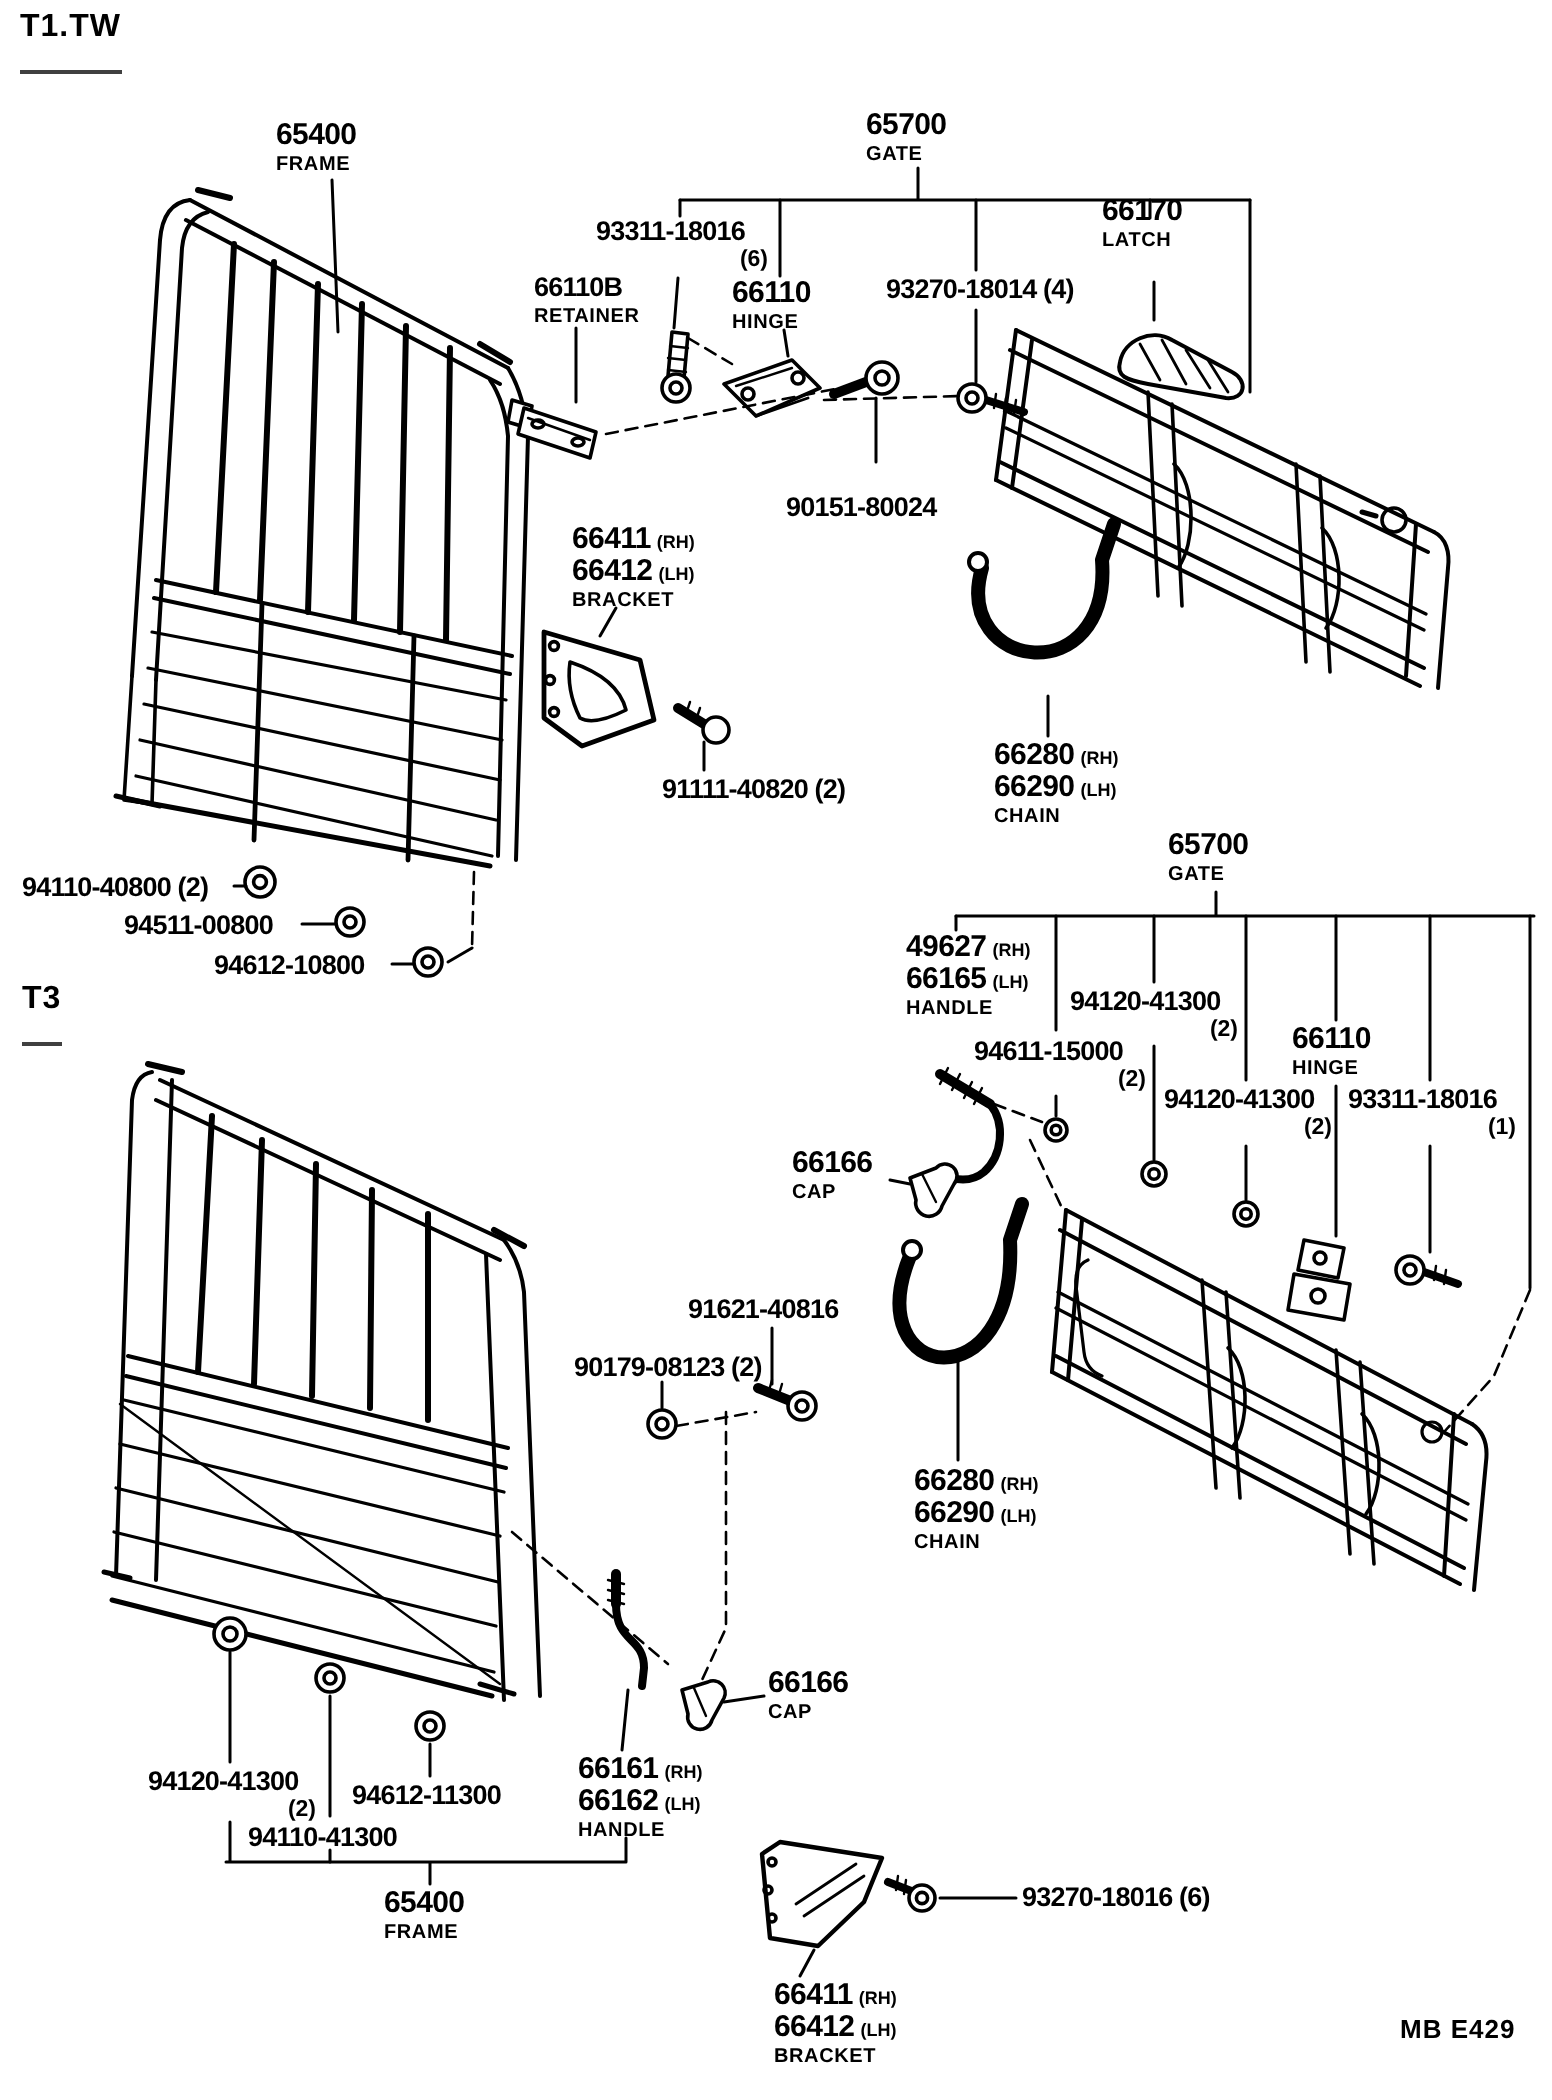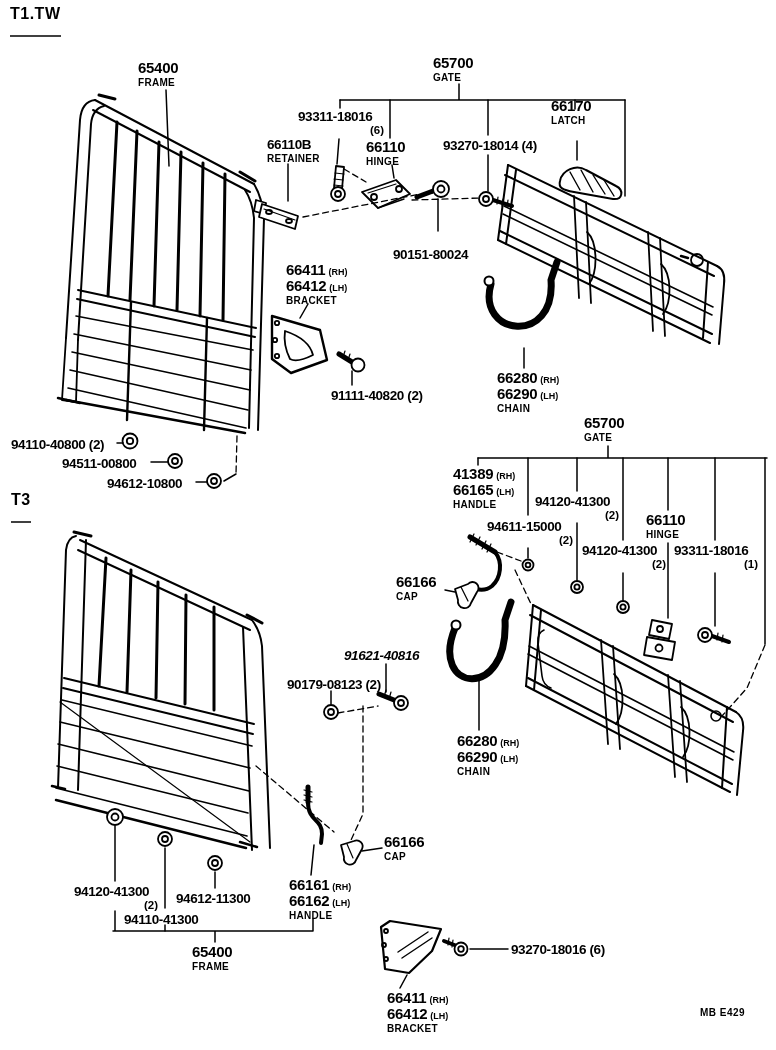--- a/index.html
+++ b/index.html
@@ -7,21 +7,21 @@
          font-family:"Liberation Sans","DejaVu Sans",sans-serif;}
   #art{position:absolute;left:0;top:0;}
   .lbl{position:absolute;font-weight:bold;color:#000;line-height:1;white-space:nowrap;z-index:2;}
   .num{font-size:13.5px;letter-spacing:-0.4px;display:inline-block;}
   .big .num{font-size:15px;letter-spacing:-0.3px;}
   .nm{font-size:10px;letter-spacing:0.3px;margin-top:2px;}
   .qty{font-size:11.5px;margin-top:1px;text-align:right;}
   .hs{font-size:9px;margin-left:3px;letter-spacing:0;}
   .ln{line-height:1;}
   .heading{font-size:16px;letter-spacing:0.5px;border-bottom:2px solid #404040;padding-bottom:13px;}
-  .footer{font-size:10px;letter-spacing:0.5px;}
+  .footer{font-size:13px;letter-spacing:0.5px;}
 </style>
 </head>
 <body>
 
 <div id="stage">
 
 <svg id="art" width="776" height="1050" viewBox="0 0 776 1050" fill="none" stroke="#000" stroke-width="2" stroke-linecap="round" stroke-linejoin="round">
 
   <g>
     <path d="M95,100 C86,101 81,108 80,120 L66,338"></path>
@@ -358,21 +358,21 @@
   <div class="lbl" style="left:107px;top:475px;">
     <div class="num">94612-10800</div>
   </div>
 
   <div class="lbl big" style="left:584px;top:415px;">
     <div class="num">65700</div>
     <div class="nm">GATE</div>
   </div>
 
   <div class="lbl big" style="left:453px;top:466px;">
-    <div class="ln"><span class="num">41389</span><span class="hs">(RH)</span></div>
+    <div class="ln"><span class="num">49627</span><span class="hs">(RH)</span></div>
     <div class="ln"><span class="num">66165</span><span class="hs">(LH)</span></div>
     <div class="nm">HANDLE</div>
   </div>
 
   <div class="lbl" style="left:535px;top:493px;width:84px;">
     <div class="num">94120-41300</div>
     <div class="qty">(2)</div>
   </div>
 
   <div class="lbl" style="left:487px;top:518px;width:86px;">
@@ -393,21 +393,21 @@
   <div class="lbl" style="left:674px;top:542px;width:84px;">
     <div class="num">93311-18016</div>
     <div class="qty">(1)</div>
   </div>
 
   <div class="lbl big" style="left:396px;top:574px;">
     <div class="num">66166</div>
     <div class="nm">CAP</div>
   </div>
 
-  <div class="lbl" style="left:344px;top:647px;font-style:italic;">
+  <div class="lbl" style="left:344px;top:647px;">
     <div class="num">91621-40816</div>
   </div>
 
   <div class="lbl" style="left:287px;top:676px;">
     <div class="num">90179-08123 (2)</div>
   </div>
 
   <div class="lbl big" style="left:457px;top:733px;">
     <div class="ln"><span class="num">66280</span><span class="hs">(RH)</span></div>
     <div class="ln"><span class="num">66290</span><span class="hs">(LH)</span></div>

